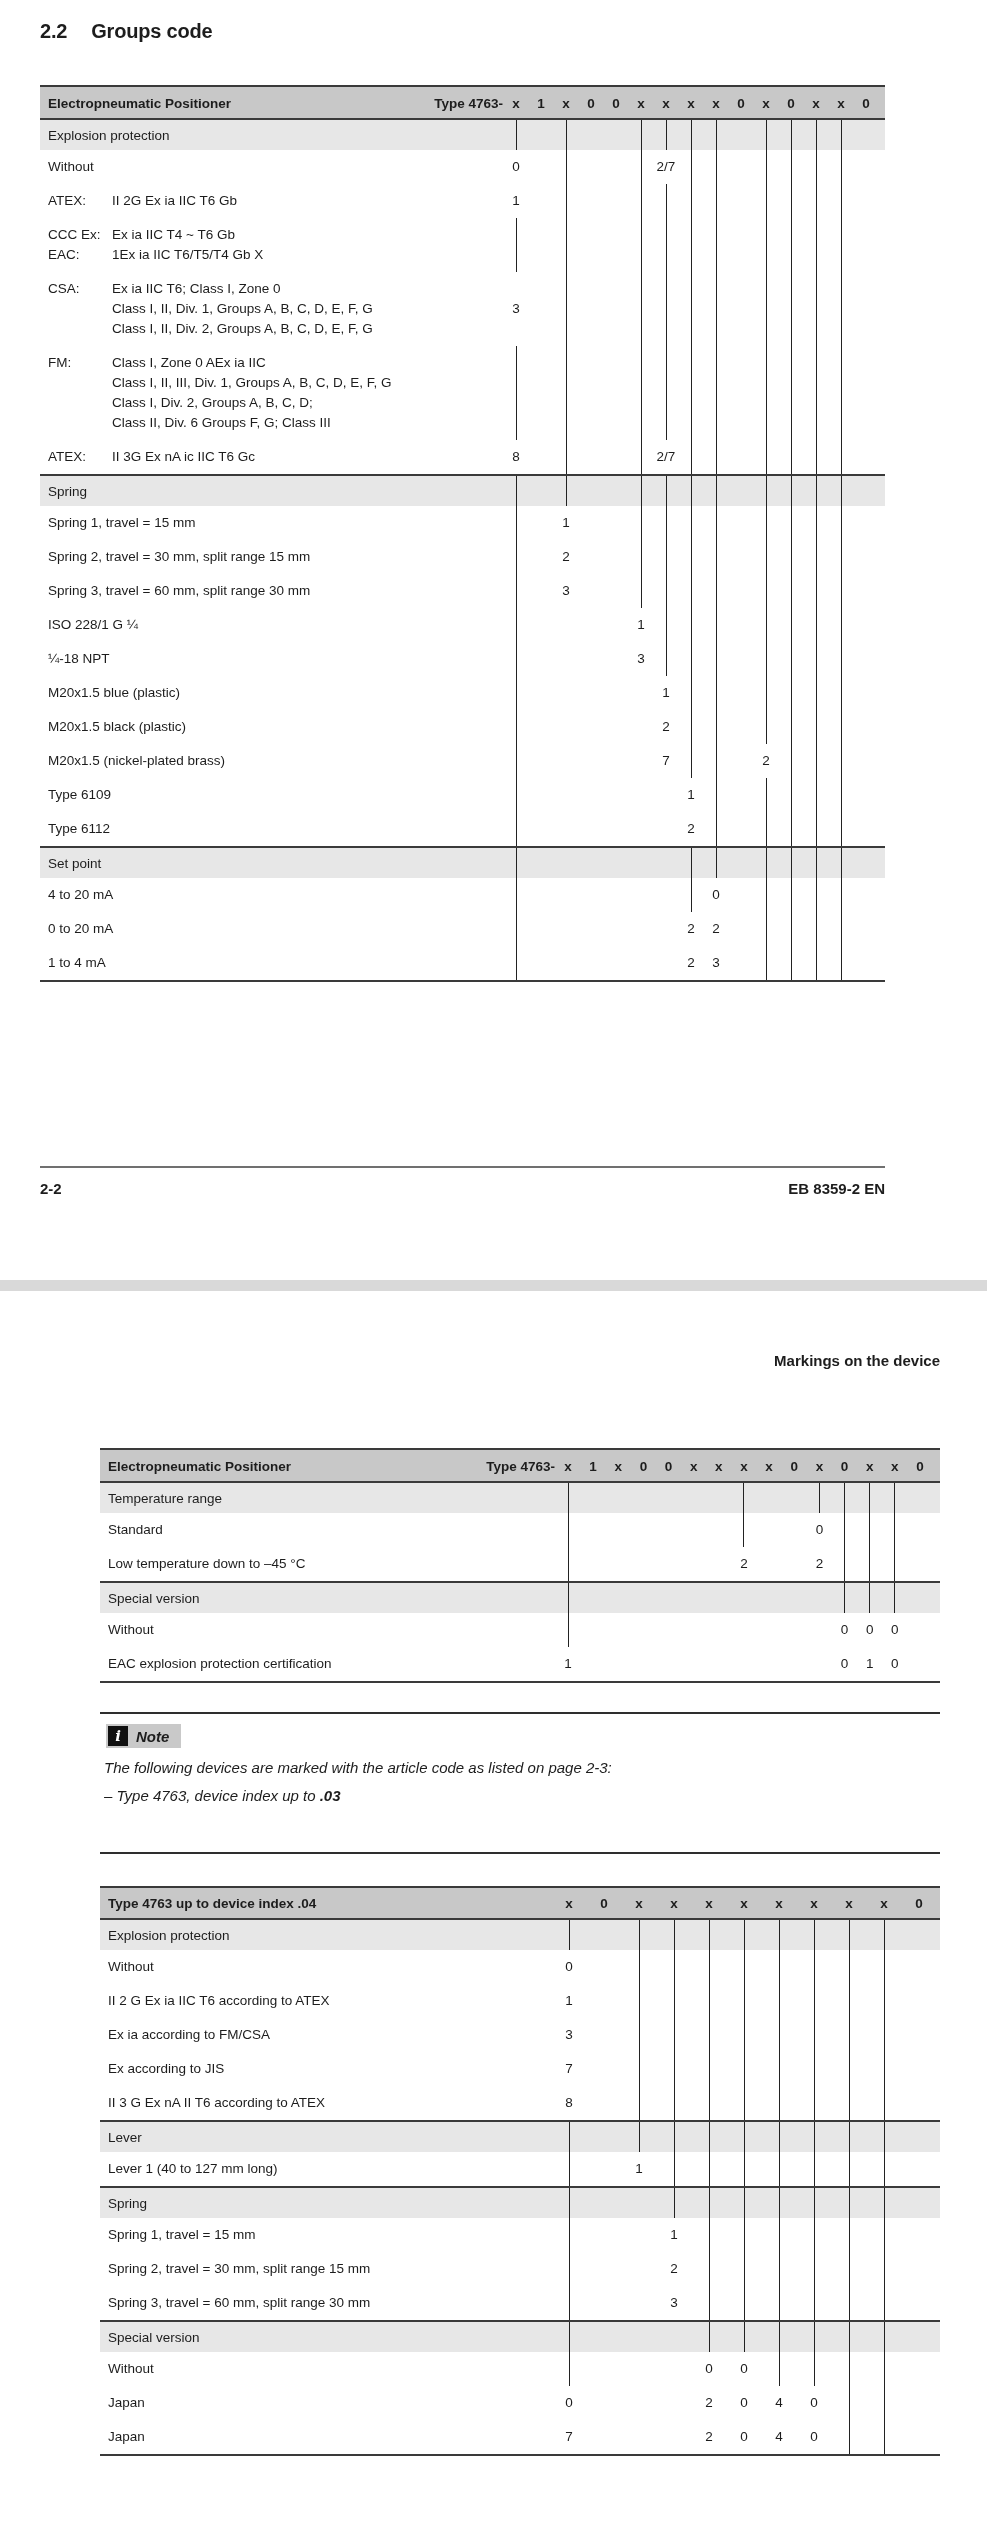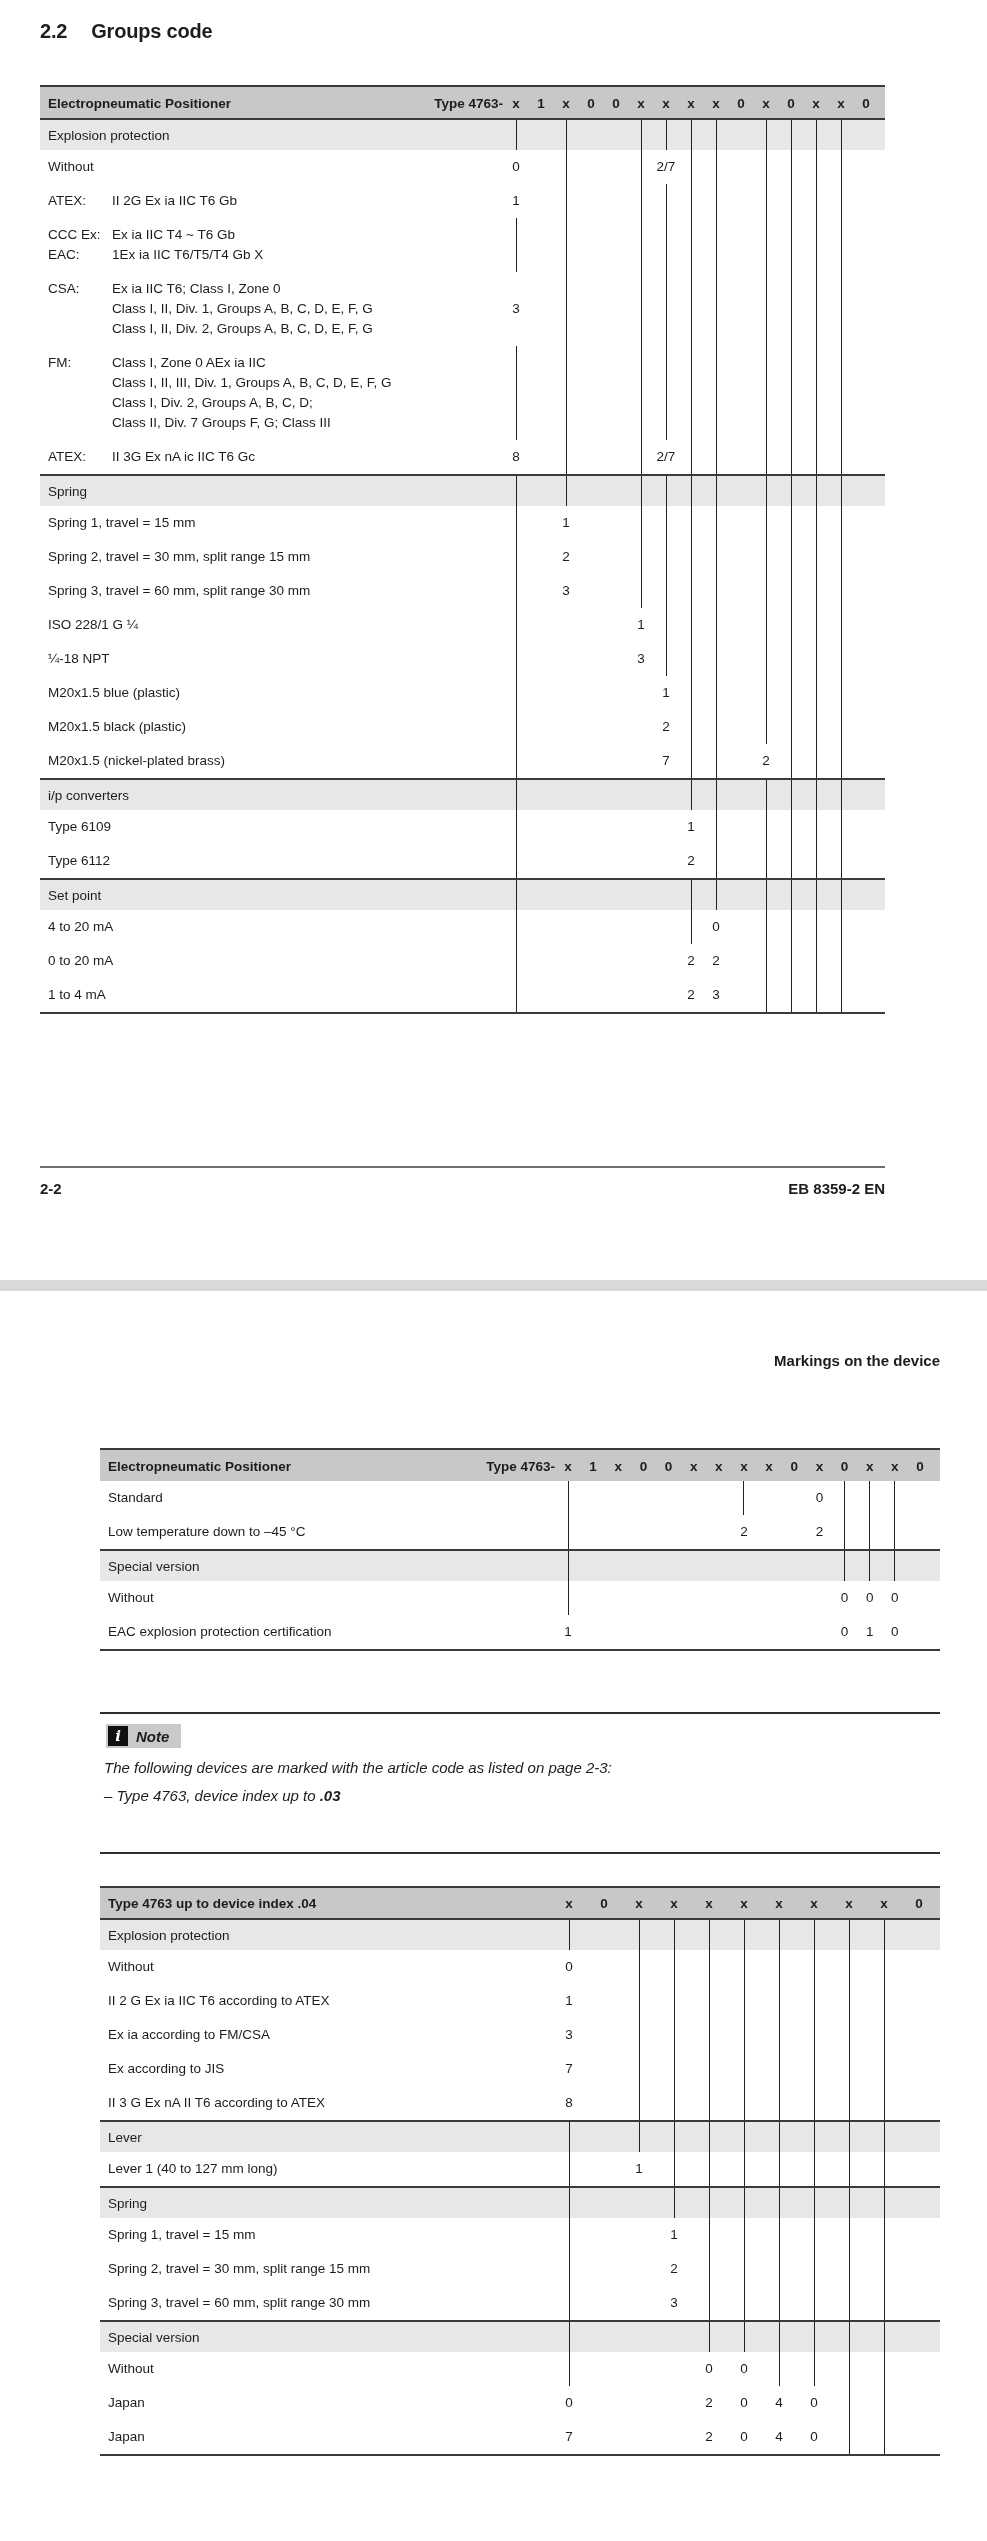--- a/index.html
+++ b/index.html
@@ -174,21 +174,21 @@
         <div class="lline">
           <span class="pre"></span>
           <span class="txt">Class I, II, III, Div. 1, Groups A, B, C, D, E, F, G</span>
         </div>
         <div class="lline">
           <span class="pre"></span>
           <span class="txt">Class I, Div. 2, Groups A, B, C, D;</span>
         </div>
         <div class="lline">
           <span class="pre"></span>
-          <span class="txt">Class II, Div. 7 Groups F, G; Class III</span>
+          <span class="txt">Class II, Div. 6 Groups F, G; Class III</span>
         </div>
       </div>
       <div class="rail" style="left: 475.5px;"></div>
       <div class="rail" style="left: 525.5px;"></div>
       <div class="rail" style="left: 600.5px;"></div>
       <div class="rail" style="left: 625.5px;"></div>
       <div class="rail" style="left: 650.5px;"></div>
       <div class="rail" style="left: 675.5px;"></div>
       <div class="rail" style="left: 725.5px;"></div>
       <div class="rail" style="left: 750.5px;"></div>
@@ -346,30 +346,20 @@
         </div>
       </div>
       <div class="rail" style="left: 475.5px;"></div>
       <div class="rail" style="left: 650.5px;"></div>
       <div class="rail" style="left: 675.5px;"></div>
       <div class="rail" style="left: 750.5px;"></div>
       <div class="rail" style="left: 775.5px;"></div>
       <div class="rail" style="left: 800.5px;"></div>
       <span class="cval" style="left: 626px; line-height: 34px;">7</span>
       <span class="cval" style="left: 726px; line-height: 34px;">2</span>
-    </div>
-    <div class="trow sec" style="height: 30px;">
-      <span class="seclabel">i/p converters</span>
-      <div class="rail" style="left: 475.5px;"></div>
-      <div class="rail" style="left: 650.5px;"></div>
-      <div class="rail" style="left: 675.5px;"></div>
-      <div class="rail" style="left: 725.5px;"></div>
-      <div class="rail" style="left: 750.5px;"></div>
-      <div class="rail" style="left: 775.5px;"></div>
-      <div class="rail" style="left: 800.5px;"></div>
     </div>
     <div class="trow" style="height: 34px;">
       <div class="lblwrap">
         <div class="lline">
           <span class="txt">Type 6109</span>
         </div>
       </div>
       <div class="rail" style="left: 475.5px;"></div>
       <div class="rail" style="left: 675.5px;"></div>
       <div class="rail" style="left: 725.5px;"></div>
@@ -467,20 +457,29 @@
       <span class="hcode" style="left: 618.84px;">x</span>
       <span class="hcode" style="left: 643.98px;">x</span>
       <span class="hcode" style="left: 669.12px;">x</span>
       <span class="hcode" style="left: 694.26px;">0</span>
       <span class="hcode" style="left: 719.4px;">x</span>
       <span class="hcode" style="left: 744.54px;">0</span>
       <span class="hcode" style="left: 769.68px;">x</span>
       <span class="hcode" style="left: 794.82px;">x</span>
       <span class="hcode" style="left: 819.96px;">0</span>
     </div>
+    <div class="trow sec" style="height: 30px;">
+      <span class="seclabel">Temperature range</span>
+      <div class="rail" style="left: 467.5px;"></div>
+      <div class="rail" style="left: 643.48px;"></div>
+      <div class="rail" style="left: 718.9px;"></div>
+      <div class="rail" style="left: 744.04px;"></div>
+      <div class="rail" style="left: 769.18px;"></div>
+      <div class="rail" style="left: 794.32px;"></div>
+    </div>
     <div class="trow" style="height: 34px;">
       <div class="lblwrap">
         <div class="lline">
           <span class="txt">Standard</span>
         </div>
       </div>
       <div class="rail" style="left: 467.5px;"></div>
       <div class="rail" style="left: 643.48px;"></div>
       <div class="rail" style="left: 744.04px;"></div>
       <div class="rail" style="left: 769.18px;"></div>

